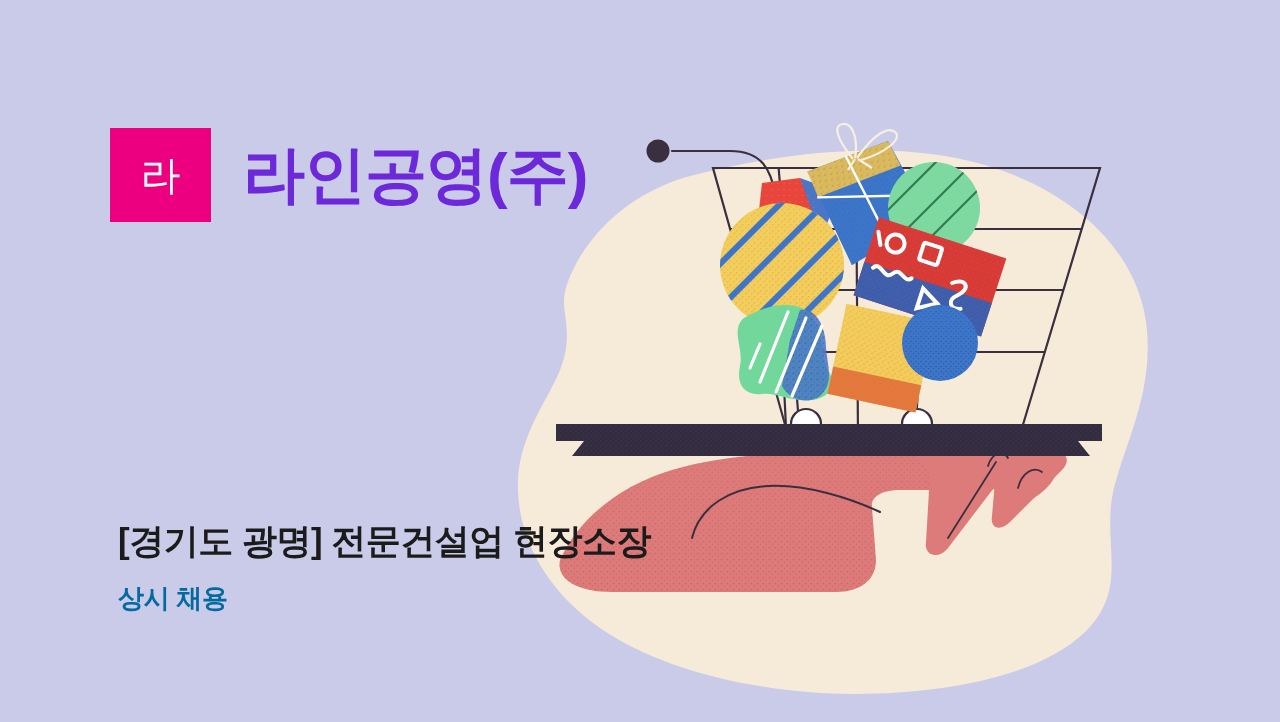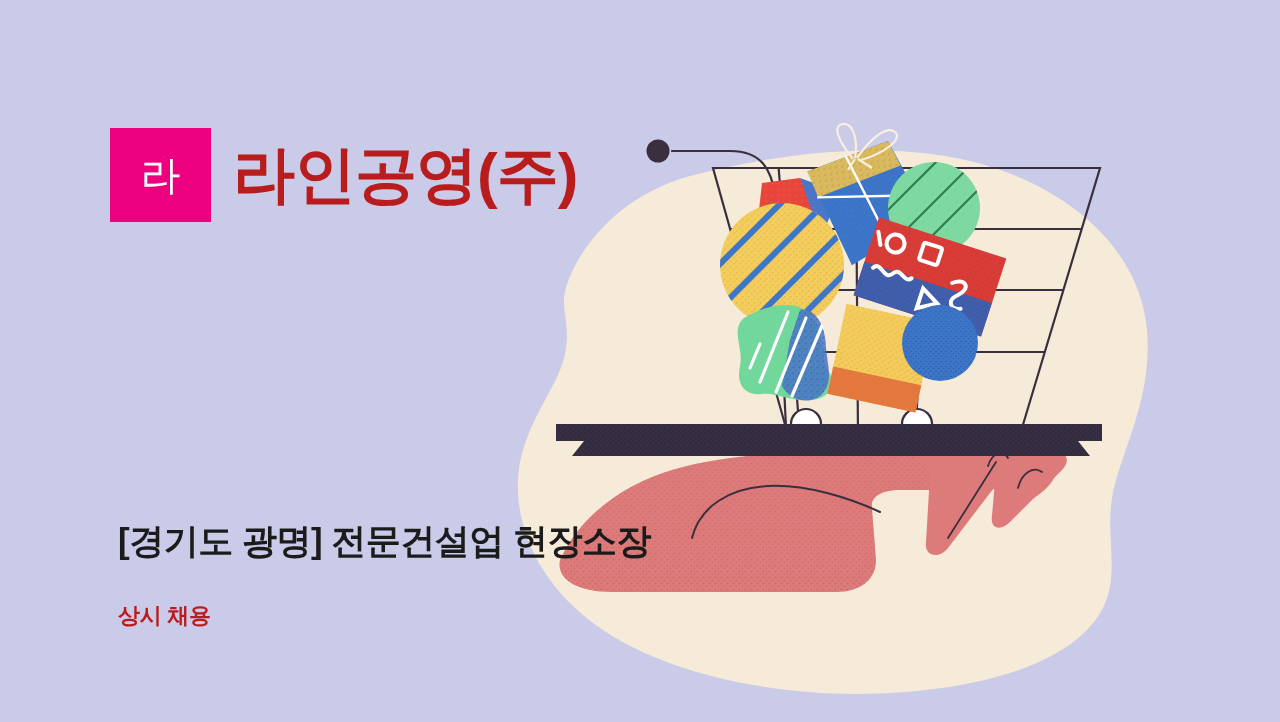--- a/index.html
+++ b/index.html
@@ -41,22 +41,22 @@
     flex: 0 0 auto;
   }
   #logo-badge-text {
     color: #ffffff;
     font-size: 40px;
     font-weight: 400;
     line-height: 1;
     letter-spacing: 0px;
   }
   #company-name {
-    margin-left: 22px;
-    color: #b91c1c;
+    margin-left: 32px;
+    color: #6d28d9;
     font-size: 62px;
     font-weight: 700;
     line-height: 1;
     white-space: nowrap;
     letter-spacing: -1px;
   }
   #job-title {
     position: absolute;
     left: 118px;
     top: 520px;
@@ -65,27 +65,26 @@
     font-weight: 700;
     line-height: 1.18;
     white-space: nowrap;
     letter-spacing: -0.5px;
     text-align: right;
   }
   #job-subtitle {
     position: absolute;
     left: 118px;
     top: 583px;
-    color: #b91c1c;
-    font-size: 22px;
+    color: #0369a1;
+    font-size: 26px;
     font-weight: 700;
     line-height: 1.2;
     white-space: nowrap;
     letter-spacing: -0.3px;
-    margin-top: 20px;
   }
 </style>
 </head>
 <body>
 
 <div id="card">
 
   <svg id="art" viewBox="0 0 1280 722" width="1280" height="722" xmlns="http://www.w3.org/2000/svg">
 
     <defs>

